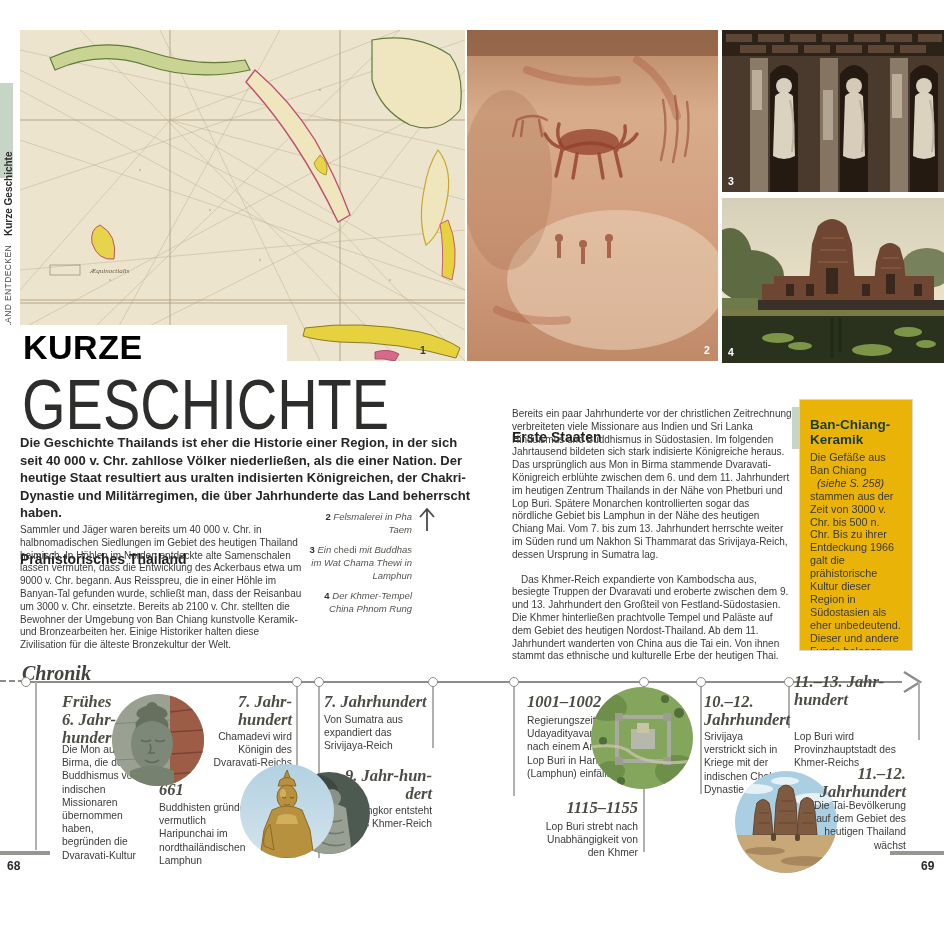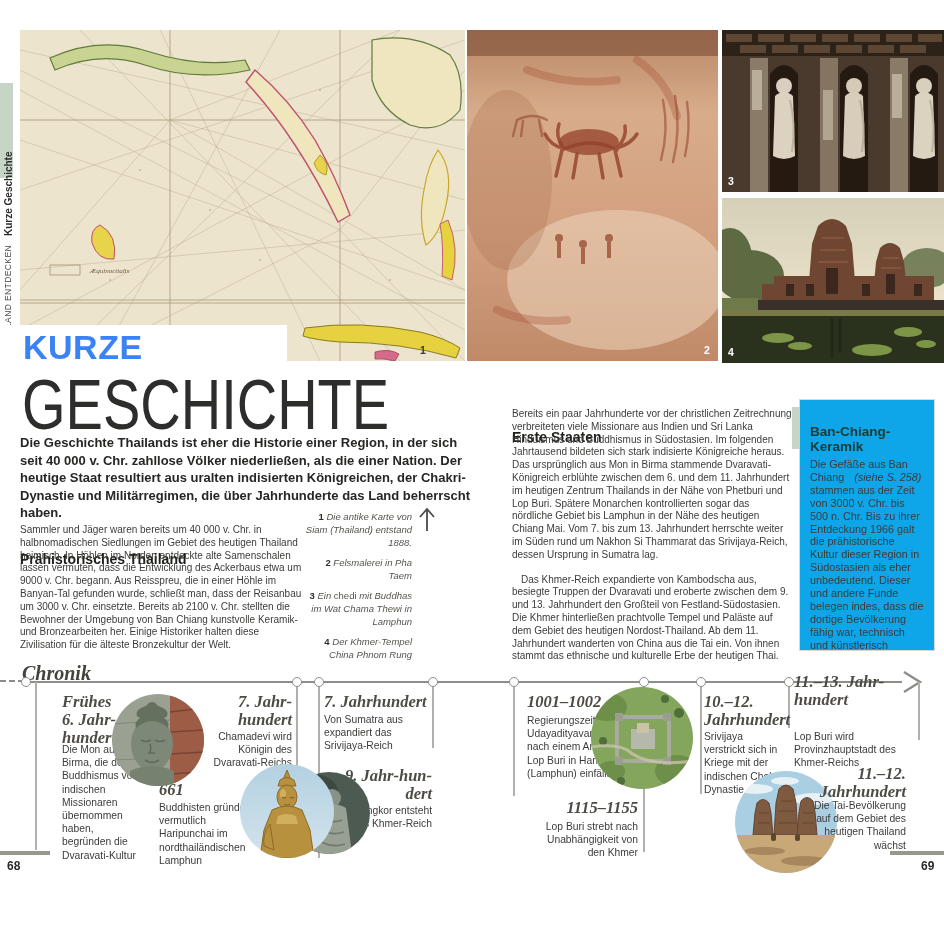--- a/index.html
+++ b/index.html
@@ -11,38 +11,38 @@
   .spine-series{font-size:8.5px;letter-spacing:.4px;color:#4a4a48;}
   .spine-chapter{font-size:10px;font-weight:bold;color:#2c2c2a;}
   
   .photo{overflow:hidden;}
   .photo svg{display:block;}
   .photo-label{position:absolute;font-size:10.5px;font-weight:bold;}
   .lbl-light{color:#ffffff;}
   .lbl-dark{color:#3a3a36;}
   
   .title-mask{left:0;top:325px;width:287px;height:37px;background:#ffffff;}
-  .title1{left:23px;top:328px;font-size:34px;font-weight:bold;letter-spacing:.5px;color:#3b82f6;}
+  .title1{left:23px;top:328px;font-size:34px;font-weight:bold;letter-spacing:.5px;color:#000000;}
   .title2{left:22px;top:365px;font-size:70px;font-weight:200;letter-spacing:0px;color:#2d2d2b;transform:scaleX(.8);transform-origin:left top;white-space:nowrap;}
   .intro{left:20px;top:434px;width:462px;font-size:13px;line-height:17.5px;font-weight:bold;color:#262624;hyphens:auto;}
   .sec-head{font-size:14px;font-weight:bold;color:#1e1e1c;}
   .para{font-size:10px;line-height:12.8px;color:#3b3b39;hyphens:auto;text-align:left;}
   .prehist-head{left:20px;top:505px;margin-top:46px;}
   .prehist-body{left:20px;top:524px;width:286px;}
   .erste-head{left:512px;top:390px;margin-top:39px;}
   .erste-body{left:512px;top:408px;width:280px;}
   .erste-body .p2{text-indent:9px;margin-top:12px;}
   
   .captions{left:300px;top:510px;width:112px;text-align:right;}
   .cap-item{font-size:9.5px;line-height:13px;font-style:italic;color:#57544f;margin-bottom:7px;}
   .cap-item b{font-style:normal;font-weight:bold;color:#2f2f2d;}
   .cap-roman{font-style:normal;}
   .cap-arrow{left:417px;top:506px;width:20px;height:26px;}
   
-  .infobox{left:799px;top:399px;width:136px;height:252px;border:1px solid #d8d8d5;background:#0ea5e9;box-sizing:border-box;padding:24px 10px;overflow:hidden;}
+  .infobox{left:799px;top:399px;width:114px;height:252px;border:1px solid #d8d8d5;background:#eab308;box-sizing:border-box;padding:17px 10px;overflow:hidden;}
   .infobox-title{font-size:13.5px;line-height:15px;font-weight:bold;color:#1b3a31;white-space:pre-line;margin-bottom:4px;}
   .infobox-body{font-size:10.8px;line-height:12.9px;color:#3b3b39;hyphens:auto;}
   .infobox-body i{font-style:italic;margin-left:7px;}
   .green-tab{left:792px;top:407px;width:8px;height:42px;background:#c6d5c5;}
   
   .chronik{left:22px;top:662px;font-family:"Liberation Serif",serif;font-style:italic;font-weight:bold;font-size:20px;color:#45433e;}
   .tl-line{left:25px;top:681px;width:877px;height:2px;background:#8d8d8a;}
   .tl-dash{left:0;top:680px;width:24px;height:0;border-top:2.5px dashed #8d8d8a;}
   .tl-arrow{left:900px;top:669px;}
   .node{position:absolute;width:8px;height:8px;border:1.5px solid #8d8d8a;background:#fff;border-radius:50%;top:677px;z-index:2;}
@@ -272,21 +272,20 @@
 
 <div class="abs title-mask"></div>
 <div class="abs title1">KURZE</div>
 <div class="abs title2">GESCHICHTE</div>
 <div class="abs intro">Die Geschichte Thailands ist eher die Historie einer Region, in der sich seit 40 000 v. Chr. zahllose Völker niederließen, als die einer Nation. Der heutige Staat resultiert aus uralten indisierten Königreichen, der Chakri-Dynastie und Militärregimen, die über Jahrhunderte das Land beherrscht haben.</div>
 
 <div class="abs sec-head prehist-head">Prähistorisches Thailand</div>
 <div class="abs para prehist-body">Sammler und Jäger waren bereits um 40 000 v. Chr. in halbnomadischen Siedlungen im Gebiet des heutigen Thailand heimisch. In Höhlen im Norden entdeckte alte Samenschalen lassen vermuten, dass die Entwicklung des Ackerbaus etwa um 9000 v. Chr. begann. Aus Reisspreu, die in einer Höhle im Banyan-Tal gefunden wurde, schließt man, dass der Reisanbau um 3000 v. Chr. einsetzte. Bereits ab 2100 v. Chr. stellten die Bewohner der Umgebung von Ban Chiang kunstvolle Keramik- und Bronzearbeiten her. Einige Historiker halten diese Zivilisation für die älteste Bronzekultur der Welt.</div>
 
 <div class="abs captions">
-  <div class="cap-item"><b>1</b> <span>Die antike Karte von Siam (Thailand) entstand 1888.</span></div>
   <div class="cap-item"><b>2</b> <span>Felsmalerei in Pha Taem</span></div>
   <div class="cap-item"><b>3</b> <span>Ein </span><span class="cap-roman">chedi</span><span> mit Buddhas im Wat Chama Thewi in Lamphun</span></div>
   <div class="cap-item"><b>4</b> <span>Der Khmer-Tempel China Phnom Rung</span></div>
 </div>
 <svg class="abs cap-arrow" width="20" height="26" viewBox="0 0 20 26">
   <path d="M10,25 L10,4 M3,11 L10,3 L17,11" stroke="#4a4a48" stroke-width="1.8" fill="none"></path>
 </svg>
 
 <div class="abs sec-head erste-head">Erste Staaten</div>
 <div class="abs para erste-body">

